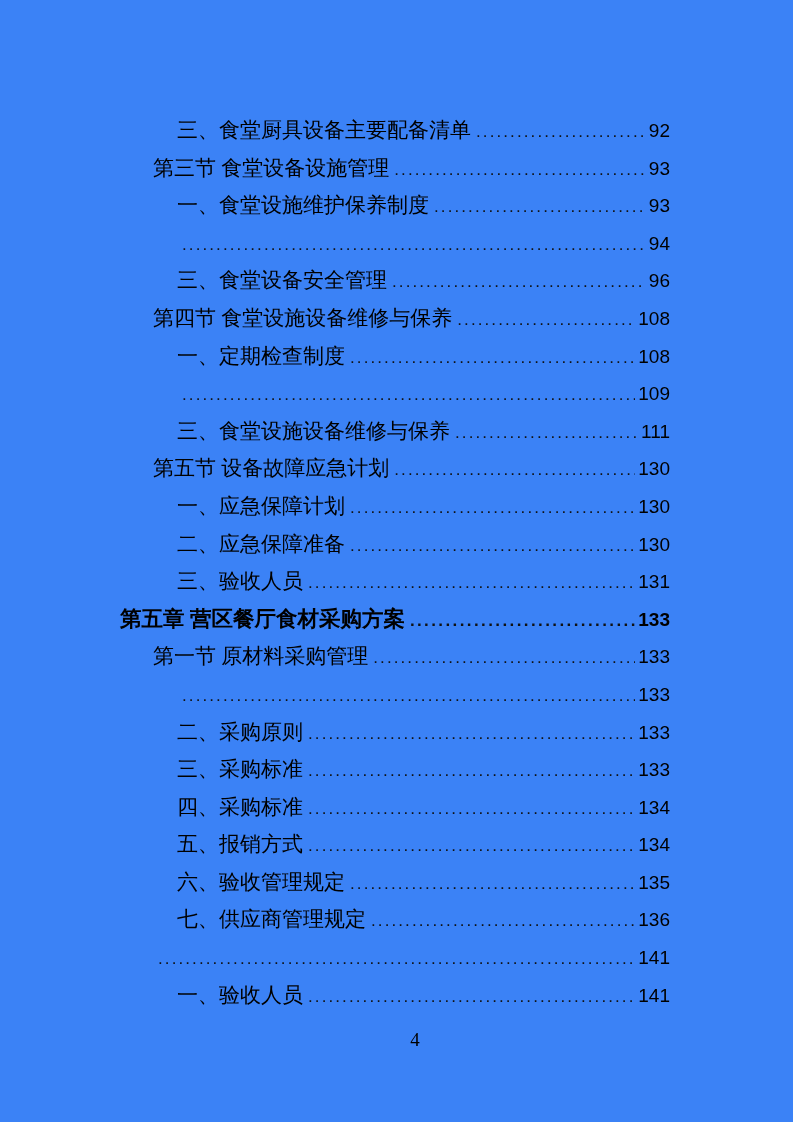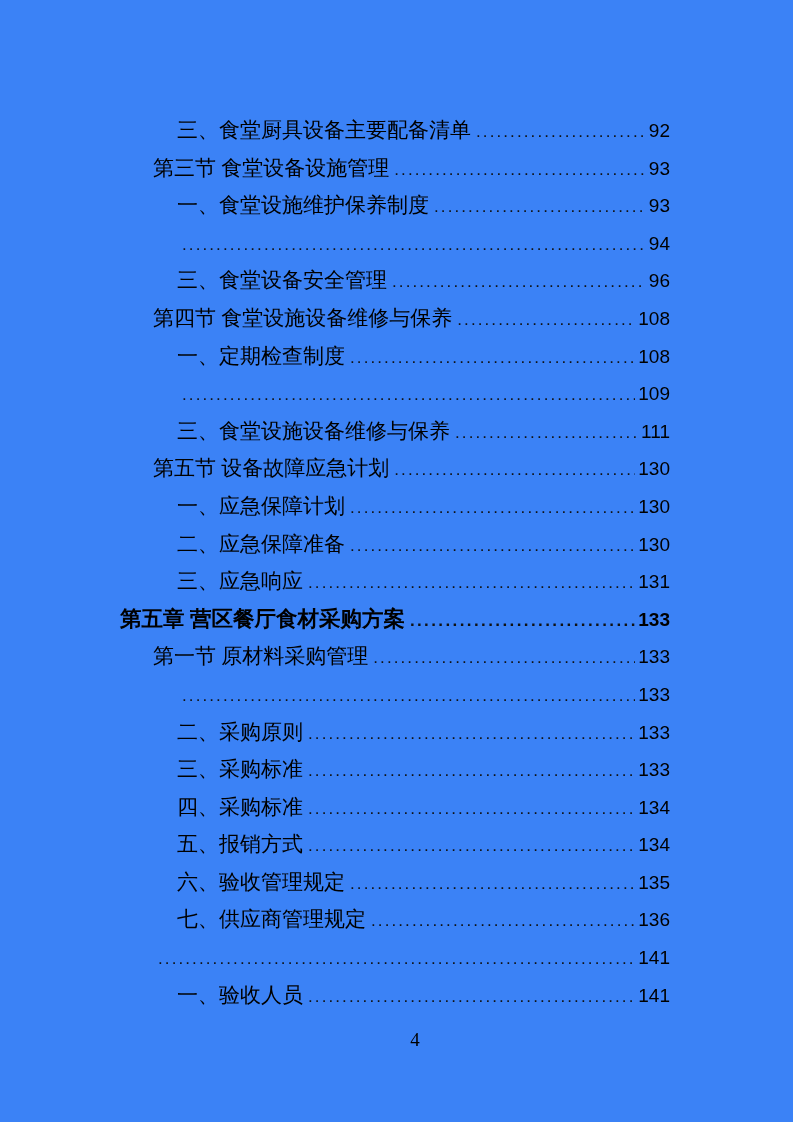--- a/index.html
+++ b/index.html
@@ -129,21 +129,21 @@
     <span class="label">一、应急保障计划</span>
     <span class="dots"></span>
     <span class="pageno">130</span>
   </div>
       <div class="row lvl-item">
     <span class="label">二、应急保障准备</span>
     <span class="dots"></span>
     <span class="pageno">130</span>
   </div>
       <div class="row lvl-item">
-    <span class="label">三、应急响应</span>
+    <span class="label">三、验收人员</span>
     <span class="dots"></span>
     <span class="pageno">131</span>
   </div>
       <div class="row lvl-chapter">
     <span class="label">第五章 营区餐厅食材采购方案</span>
     <span class="dots"></span>
     <span class="pageno">133</span>
   </div>
       <div class="row lvl-section">
     <span class="label">第一节 原材料采购管理</span>

